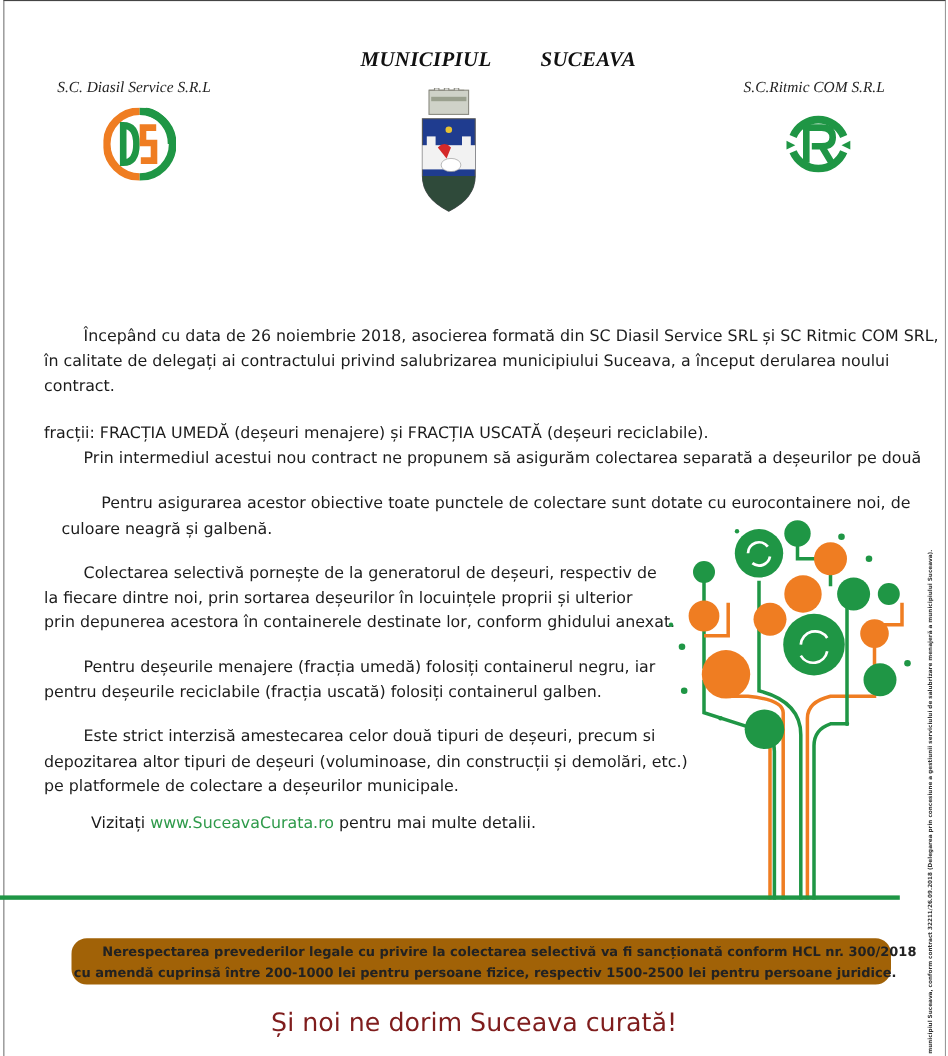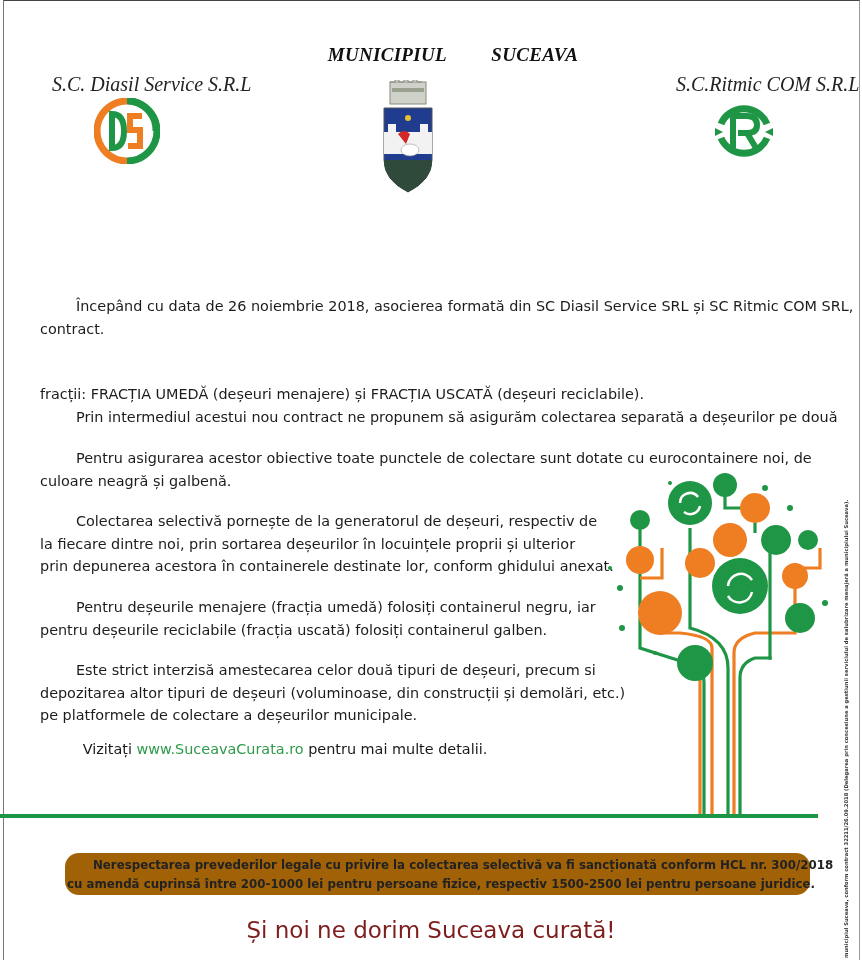--- a/index.html
+++ b/index.html
@@ -1,19 +1,19 @@
 <!DOCTYPE html>
 <html><head>
 <meta charset="utf-8">
 <style>
   html, body { margin:0; padding:0; background:#ffffff; }
   body { width:862px; height:960px; position:relative; overflow:hidden; font-family:"Liberation Sans", sans-serif; color:#1a1a1a; }
   .page-frame { position:absolute; left:3px; top:0; width:857px; height:960px; border-top:1px solid #444; border-left:1px solid #777; border-right:1px solid #999; box-sizing:border-box; }
   .title { position:absolute; top:44px; left:0; width:862px; text-align:center; font-family:"Liberation Serif", serif; font-style:italic; font-weight:bold; font-size:19px; letter-spacing:0.3px; word-spacing:10px; color:#111;margin-left:22px; }
-  .company { position:absolute; top:73px; font-family:"Liberation Serif", serif; font-style:italic; font-size:20px; color:#222; }
+  .company { position:absolute; top:73px; font-family:"Liberation Serif", serif; font-style:italic; font-size:14px; color:#222; }
   .company.left { left:52px; }
   .company.right { left:676px; }
   .logo { position:absolute; }
   .logo.ds { left:94px; top:98px; width:66px; height:66px; }
   .logo.r { left:711px; top:98px; width:66px; height:66px; }
   .crest { position:absolute; left:382px; top:80px; width:52px; height:114px; }
 
   .body-text { position:absolute; left:40px; font-family:"DejaVu Sans", sans-serif; font-size:14.4px; line-height:22.5px; color:#1c1c1c; }
   .p { position:absolute; white-space:nowrap; }
   .indent { display:inline-block; width:36px; }
@@ -68,27 +68,28 @@
   <path d="M10 26 A25 25 0 0 1 56 26" fill="none" stroke="#1f9645" stroke-width="7"></path>
   <path d="M56 40 A25 25 0 0 1 10 40" fill="none" stroke="#1f9645" stroke-width="7"></path>
   <polygon points="4,30 12,34 4,38" fill="#1f9645"></polygon>
   <polygon points="62,30 54,34 62,38" fill="#1f9645"></polygon>
   <path d="M22 50 V18 H36 Q46 18 46 27 Q46 35 36 35 H27 M36 35 L45 50" fill="none" stroke="#1f9645" stroke-width="6"></path>
 </svg>
 
 <div class="body-text">
   <div class="p" style="top:295px;">
     <div><span class="indent"></span><span>Începând cu data de 26 noiembrie 2018, asocierea formată din SC Diasil Service SRL și SC Ritmic COM SRL,</span></div>
+    <div>în calitate de delegați ai contractului privind salubrizarea municipiului Suceava, a început derularea noului</div>
     <div>contract.</div>
   </div>
   <div class="p" style="top:383px;">
     <div>fracții: FRACȚIA UMEDĂ (deșeuri menajere) și FRACȚIA USCATĂ (deșeuri reciclabile).</div>
     <div><span class="indent"></span><span>Prin intermediul acestui nou contract ne propunem să asigurăm colectarea separată a deșeurilor pe două</span></div>
   </div>
-  <div class="p" style="top:447px;">
+  <div class="p" style="top:447px;margin-left:16px;">
     <div><span class="indent"></span><span>Pentru asigurarea acestor obiective toate punctele de colectare sunt dotate cu eurocontainere noi, de</span></div>
     <div>culoare neagră și galbenă.</div>
   </div>
   <div class="p" style="top:510px;">
     <div><span class="indent"></span><span>Colectarea selectivă pornește de la generatorul de deșeuri, respectiv de</span></div>
     <div>la fiecare dintre noi, prin sortarea deșeurilor în locuințele proprii și ulterior</div>
     <div>prin depunerea acestora în containerele destinate lor, conform ghidului anexat.</div>
   </div>
   <div class="p" style="top:596px;">
     <div><span class="indent"></span><span>Pentru deșeurile menajere (fracția umedă) folosiți containerul negru, iar</span></div>

